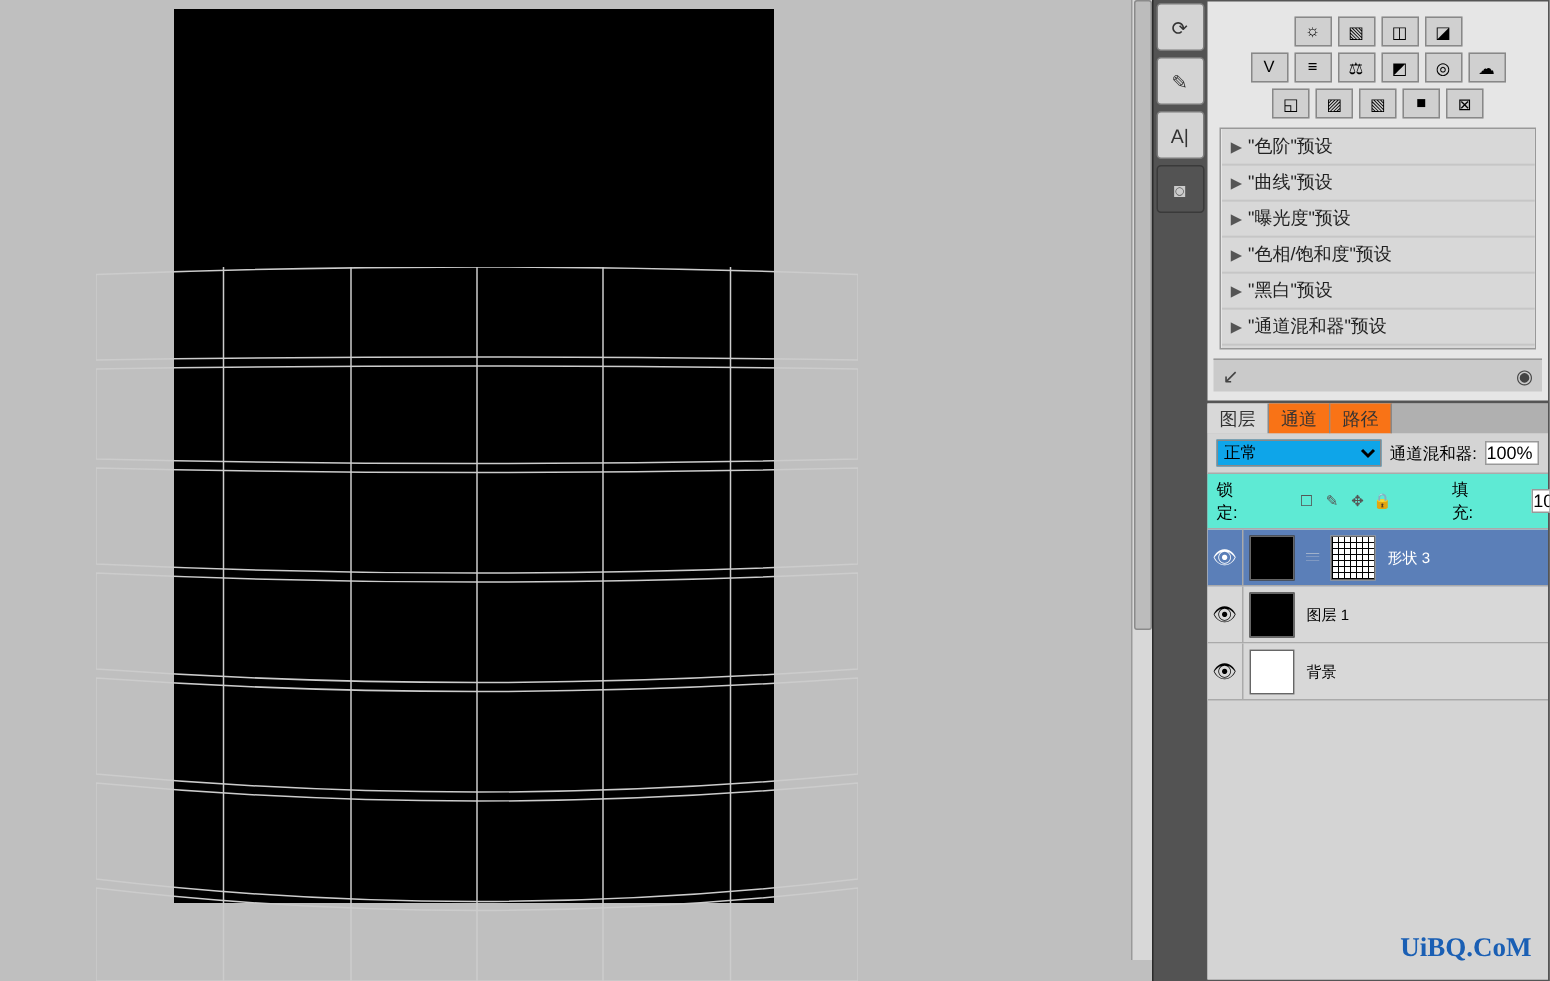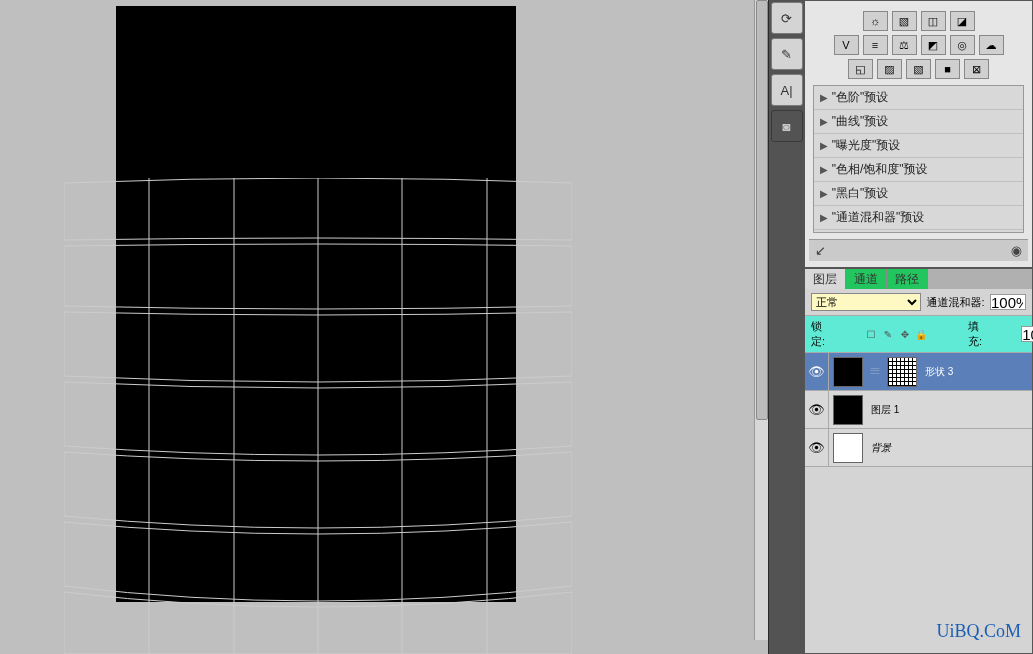--- a/index.html
+++ b/index.html
@@ -157,40 +157,40 @@
       display: flex;
       height: 20px;
       background: #b0b0b0;
     }
     .tab {
       padding: 2px 8px;
       font-size: 12px;
       color: #333;
       border-right: 1px solid #888;
       cursor: pointer;
-      background: #22c55e;
+      background: #f97316;
     }
     .tab.active {
       background: #d8d8d8;
     }
     .layer-controls {
       display: flex;
       align-items: center;
       justify-content: space-between;
       padding: 4px 6px;
       background: #d4d4d4;
       border-bottom: 1px solid #aaa;
       font-size: 11px;
       gap: 4px;
     }
     .blend-select {
       width: 110px;
       font-size: 11px;
       height: 18px;
-      background: #fef9c3;
+      background: #0ea5e9;
       border: 1px solid #888;
     }
     .lock-row {
       display: flex;
       align-items: center;
       justify-content: space-between;
       padding: 3px 6px;
       background: #5eead4;
       border-bottom: 1px solid #aaa;
       font-size: 11px;
@@ -253,34 +253,34 @@
     .link-icon {
       width: 16px;
       font-size: 11px;
       color: #ddd;
       text-align: center;
     }
     .layer-name {
       font-size: 10px;
       padding-left: 4px;
     }
-    .layer-name.italic { font-style: italic; }
+    .layer-name.italic { }
     .watermark {
       position: absolute;
       bottom: 12px;
       right: 12px;
       color: #1a5fb4;
       font-size: 18px;
-      font-weight: normal;
+      font-weight: bold;
       font-family: Georgia, serif;
       margin-left: 24px;
     }
     .val-input {
       width: 36px;
-      font-size: 15px;
+      font-size: 12px;
       height: 16px;
       border: 1px solid #999;
       background: #fff;
       text-align: left;
       padding-right: 2px;
     }
   </style>
 </head>
 <body>
 

